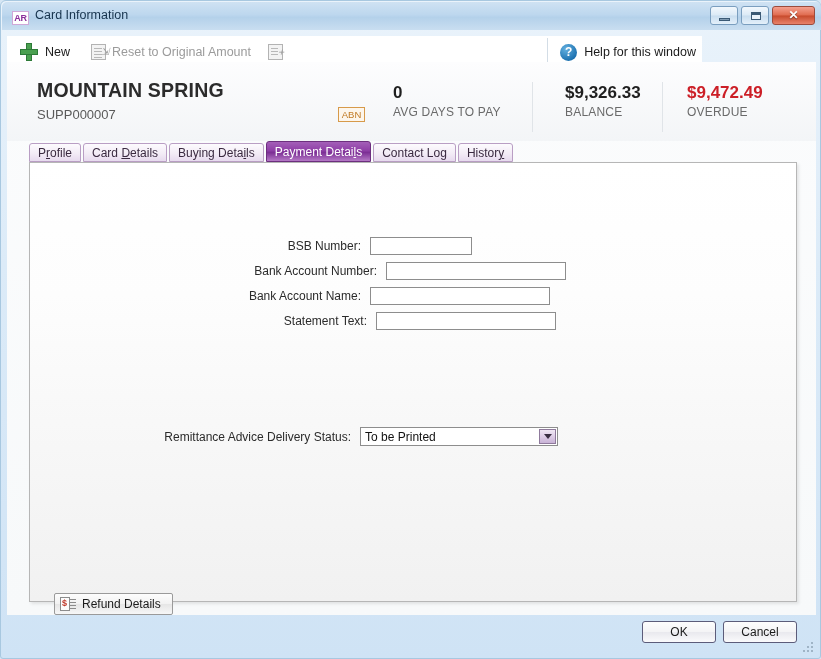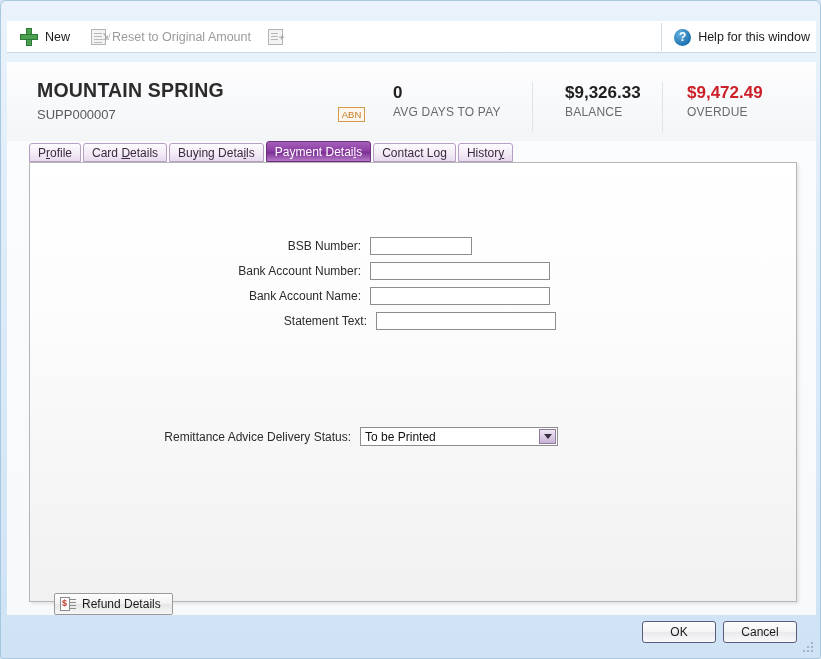--- a/index.html
+++ b/index.html
@@ -70,22 +70,22 @@
   .glyph-close {
     position: absolute; left: 0; top: 0; width: 100%; height: 100%;
     color: #fff; font-size: 12px; font-weight: bold;
     text-align: center; line-height: 17px;
     text-shadow: 0 1px 1px rgba(0,0,0,.45);
   }
 
   
   .toolbar {
     position: absolute;
-    left: 6px; top: 20px;
-    width: 809px; height: 32px;
+    left: 6px; top: 35px;
+    width: 695px; height: 32px;
     background: #fff;
     border-bottom: 1px solid #c9d7e3;
     display: flex; align-items: center;
   }
   .tb-item {
     display: flex; align-items: center;
     height: 28px; padding: 0 9px 0 4px;
     font-size: 12.5px; color: #1b1b1b;
   }
   .tb-item.disabled { color: #9b9b9b; }
@@ -308,20 +308,35 @@
   }
   .grip i {
     position: absolute; width: 2px; height: 2px; background: #9fb4c6;
   }
 </style>
 </head>
 <body>
 
 <div class="window">
 
+  <div class="titlebar">
+    <div class="title-icon">AR</div>
+    <div class="title-text">Card Information</div>
+    <div class="win-btns">
+      <div class="win-btn">
+        <span class="glyph-min"></span>
+      </div>
+      <div class="win-btn">
+        <span class="glyph-max"></span>
+      </div>
+      <div class="win-btn close">
+        <span class="glyph-close">✕</span>
+      </div>
+    </div>
+  </div>
 
   <div class="toolbar">
     <div class="tb-item" style="margin-left:8px;">
       <span class="ico-new"></span>
       <span class="tb-label">New</span>
     </div>
     <div class="tb-item disabled" style="margin-left:8px;">
       <span class="ico-reset">
           <i class="arr">⇲</i>
         </span>
@@ -369,21 +384,21 @@
       <div class="tab">Histor<u>y</u></div>
     </div>
 
     <div class="panel">
 
       <div class="form-row" style="left:0; top:74px; width:528px;">
         <div class="form-label" style="width:340px;">BSB Number:</div>
         <input class="field" style="width: 102px;" value="">
       </div>
 
-      <div class="form-row" style="left:0; top:99px; width:528px;">
+      <div class="form-row" style="left:16px; top:99px; width:528px;">
         <div class="form-label" style="width:340px;">Bank Account Number:</div>
         <input class="field" style="width: 180px;" value="">
       </div>
 
       <div class="form-row" style="left:0; top:124px; width:528px;">
         <div class="form-label" style="width:340px;">Bank Account Name:</div>
         <input class="field" style="width: 180px;" value="">
       </div>
 
       <div class="form-row" style="left:6px; top:149px; width:528px;">

